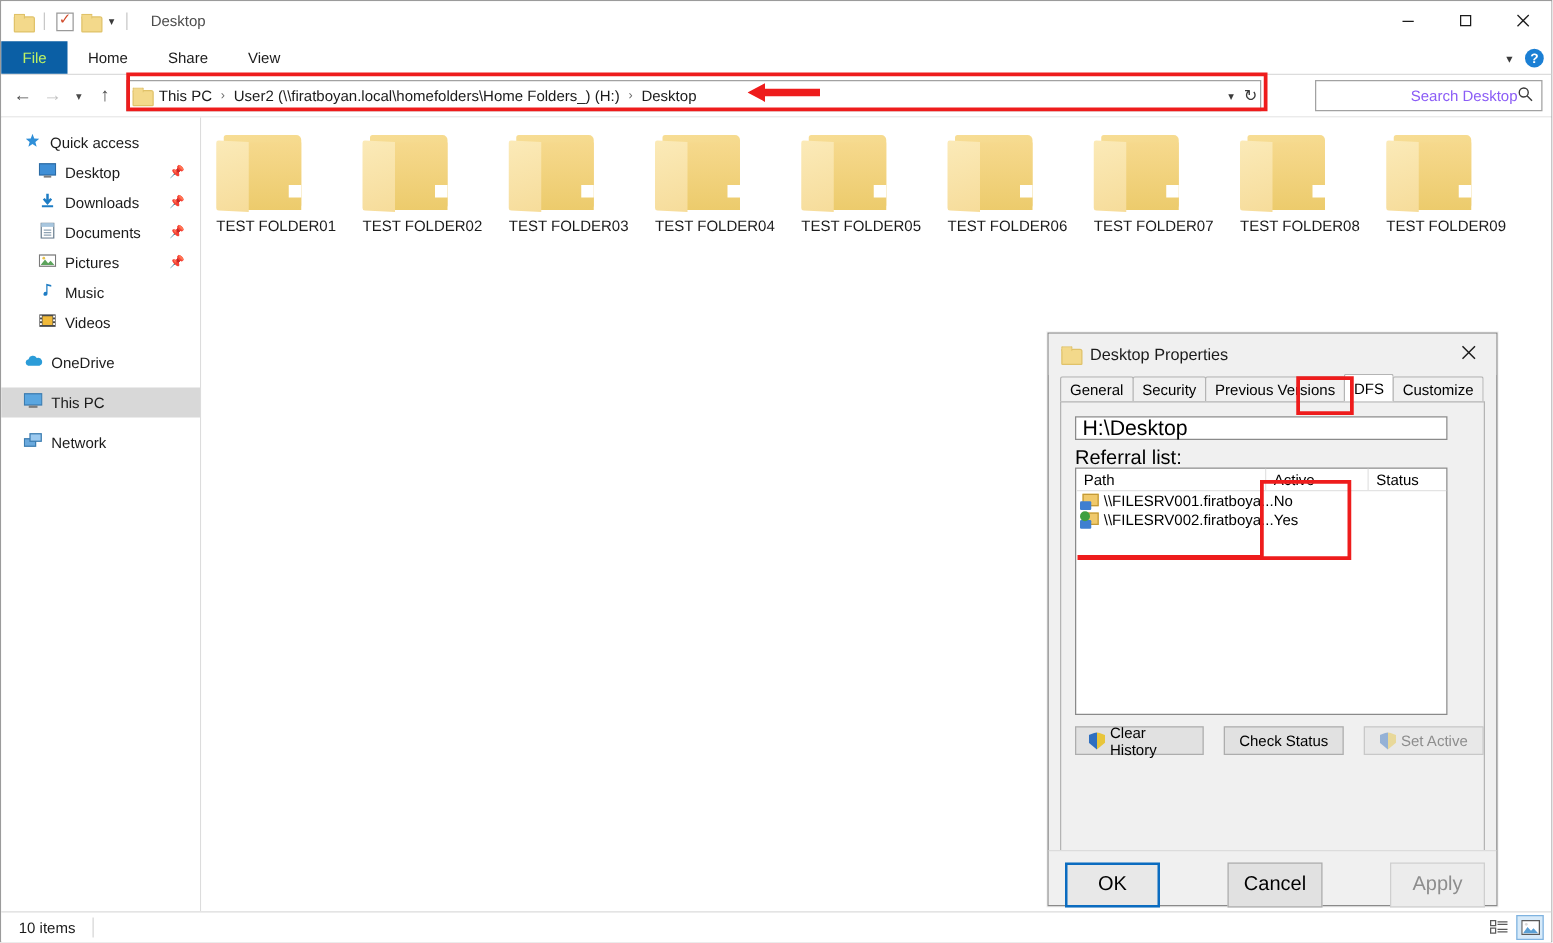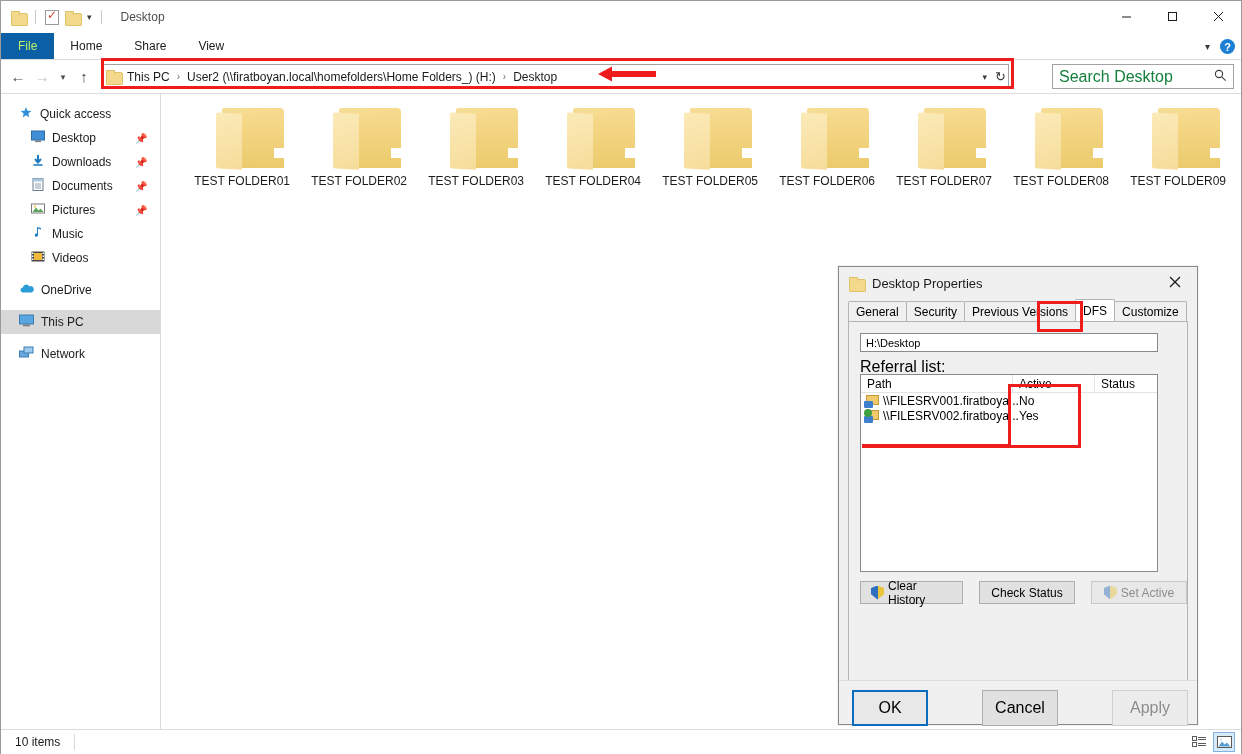--- a/index.html
+++ b/index.html
@@ -108,21 +108,21 @@
     position:absolute; left:101px; top:58px; width:913px; height:31px;
     border:3px solid #ee1c1c; pointer-events:none; z-index:30;
   }
   .redarrow { position:absolute; left:598px; top:65px; z-index:31; }
 
   .searchbox {
     position:absolute; right:7px; top:4px; width:182px; height:25px;
     border:1px solid #a2a2a2; background:#ffffff;
     display:flex; align-items:center; padding:0 6px;
   }
-  .searchbox .ph { font-size:16px; color:#15803d; flex:1; }
+  .searchbox .ph { font-size:12px; color:#8b5cf6; flex:1;text-align:right; }
 
   
   .body { display:flex; height:636px; border-top:1px solid #dcdcdc; }
   .navpane {
     width:160px; background:#ffffff; border-right:1px solid #dcdcdc;
     padding-top:8px; font-size:12px;
   }
   .navitem {
     height:24px; display:flex; align-items:center; padding-left:18px; gap:7px;
     color:#1b1b1b; position:relative;
@@ -130,21 +130,21 @@
   .navitem.child { padding-left:30px; }
   .navitem.sel { background:#d8d8d8; }
   .navitem .pin { position:absolute; right:12px; color:#9a9a9a; font-size:10px; }
   .navitem .lbl { white-space:nowrap; }
   .navgap { height:8px; }
 
   .content { flex:1; background:#ffffff; position:relative; overflow:hidden; }
   .grid {
     display:flex; flex-wrap:wrap; padding:14px 0 0 12px;
   }
-  .item { width:117px; height:106px; display:flex; flex-direction:column; align-items:flex-end; }
+  .item { width:117px; height:106px; display:flex; flex-direction:column; align-items:flex-start; }
   .item .name { font-size:12px; color:#1b1b1b; margin-top:5px; white-space:nowrap; }
 
   .folder-big { width:74px; height:61px; position:relative; }
   .folder-big .back {
     position:absolute; left:6px; top:0; width:62px; height:58px;
     background:linear-gradient(170deg,#f7dd95 0%, #f0cf73 100%);
     border-radius:2px 4px 2px 2px;
   }
   .folder-big .notch {
     position:absolute; right:6px; bottom:11px; width:10px; height:10px;
@@ -207,21 +207,21 @@
     border:3px solid #ee1c1c; z-index:40; pointer-events:none;
   }
 
   .tabpanel {
     margin:0 9px 9px 9px; height:396px; background:#f0f0f0;
     border:1px solid #b4b4b4; position:relative;
   }
   .pathfield {
     position:absolute; left:11px; top:11px; width:298px; height:19px;
     background:#ffffff; border:1px solid #8a8a8a;
-    display:flex; align-items:center; padding-left:5px; font-size:11px;
+    display:flex; align-items:center; padding-left:5px; font-size:17px;
   }
   .reflabel { position:absolute; left:11px; top:36px; font-size:16px; }
   .listbox {
     position:absolute; left:11px; top:52px; width:298px; height:198px;
     background:#ffffff; border:1px solid #8a8a8a;
   }
   .lb-head { display:flex; height:18px; border-bottom:1px solid #e3e3e3; }
   .lb-col {
     font-size:12px; padding-left:6px; display:flex; align-items:center;
     border-right:1px solid #e3e3e3; color:#000;

